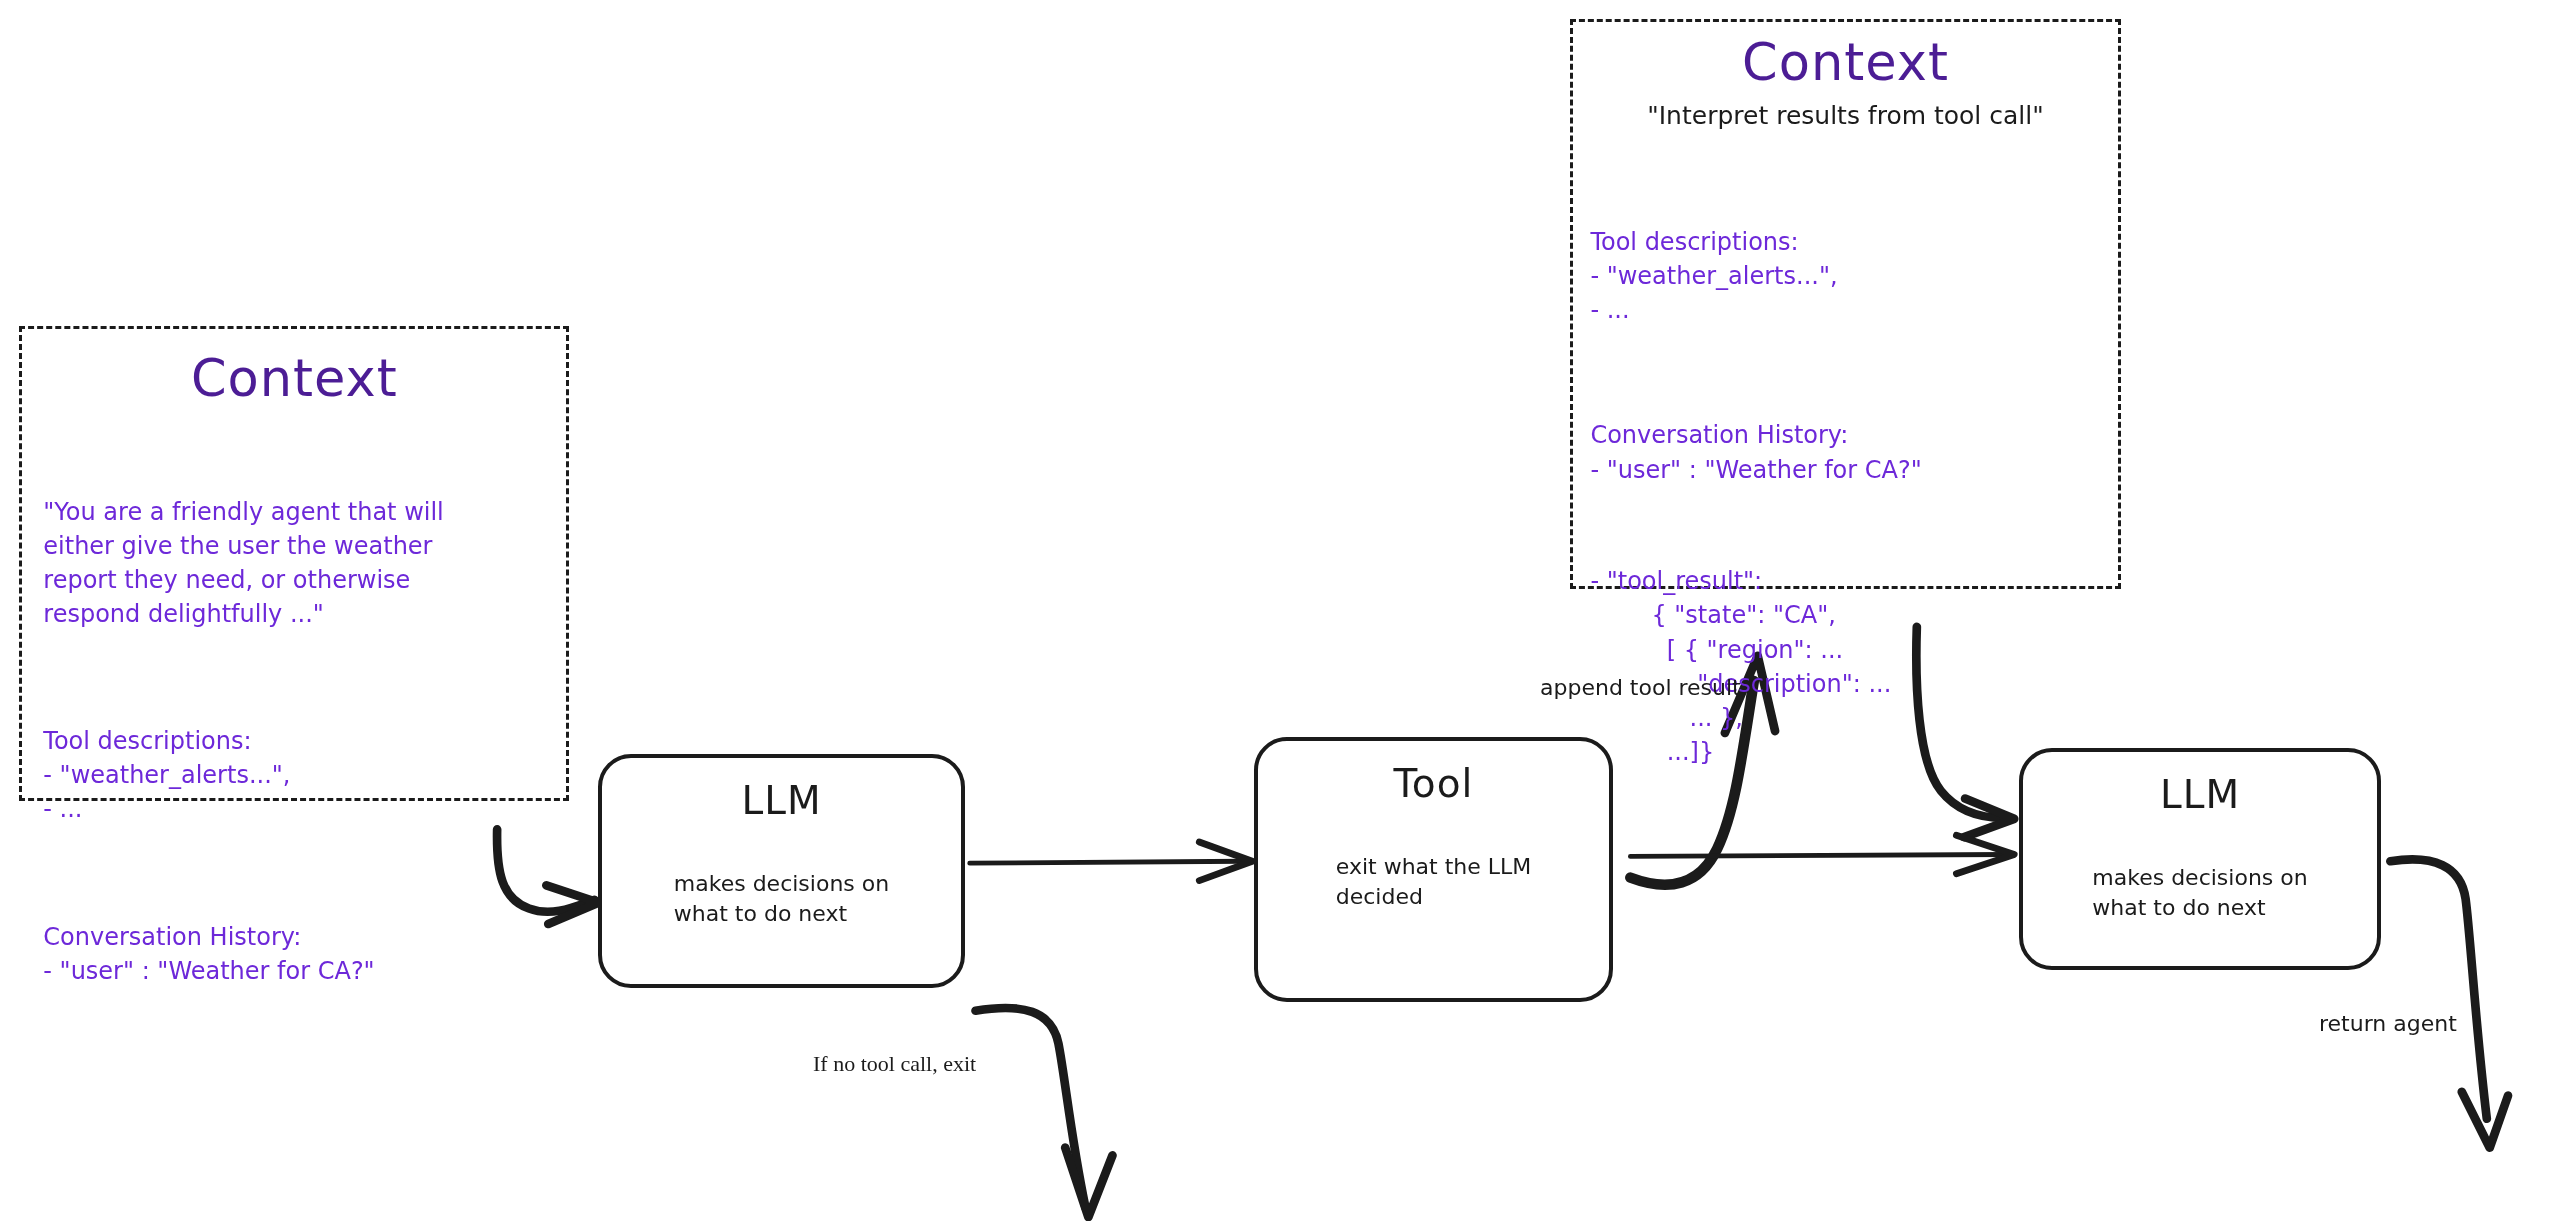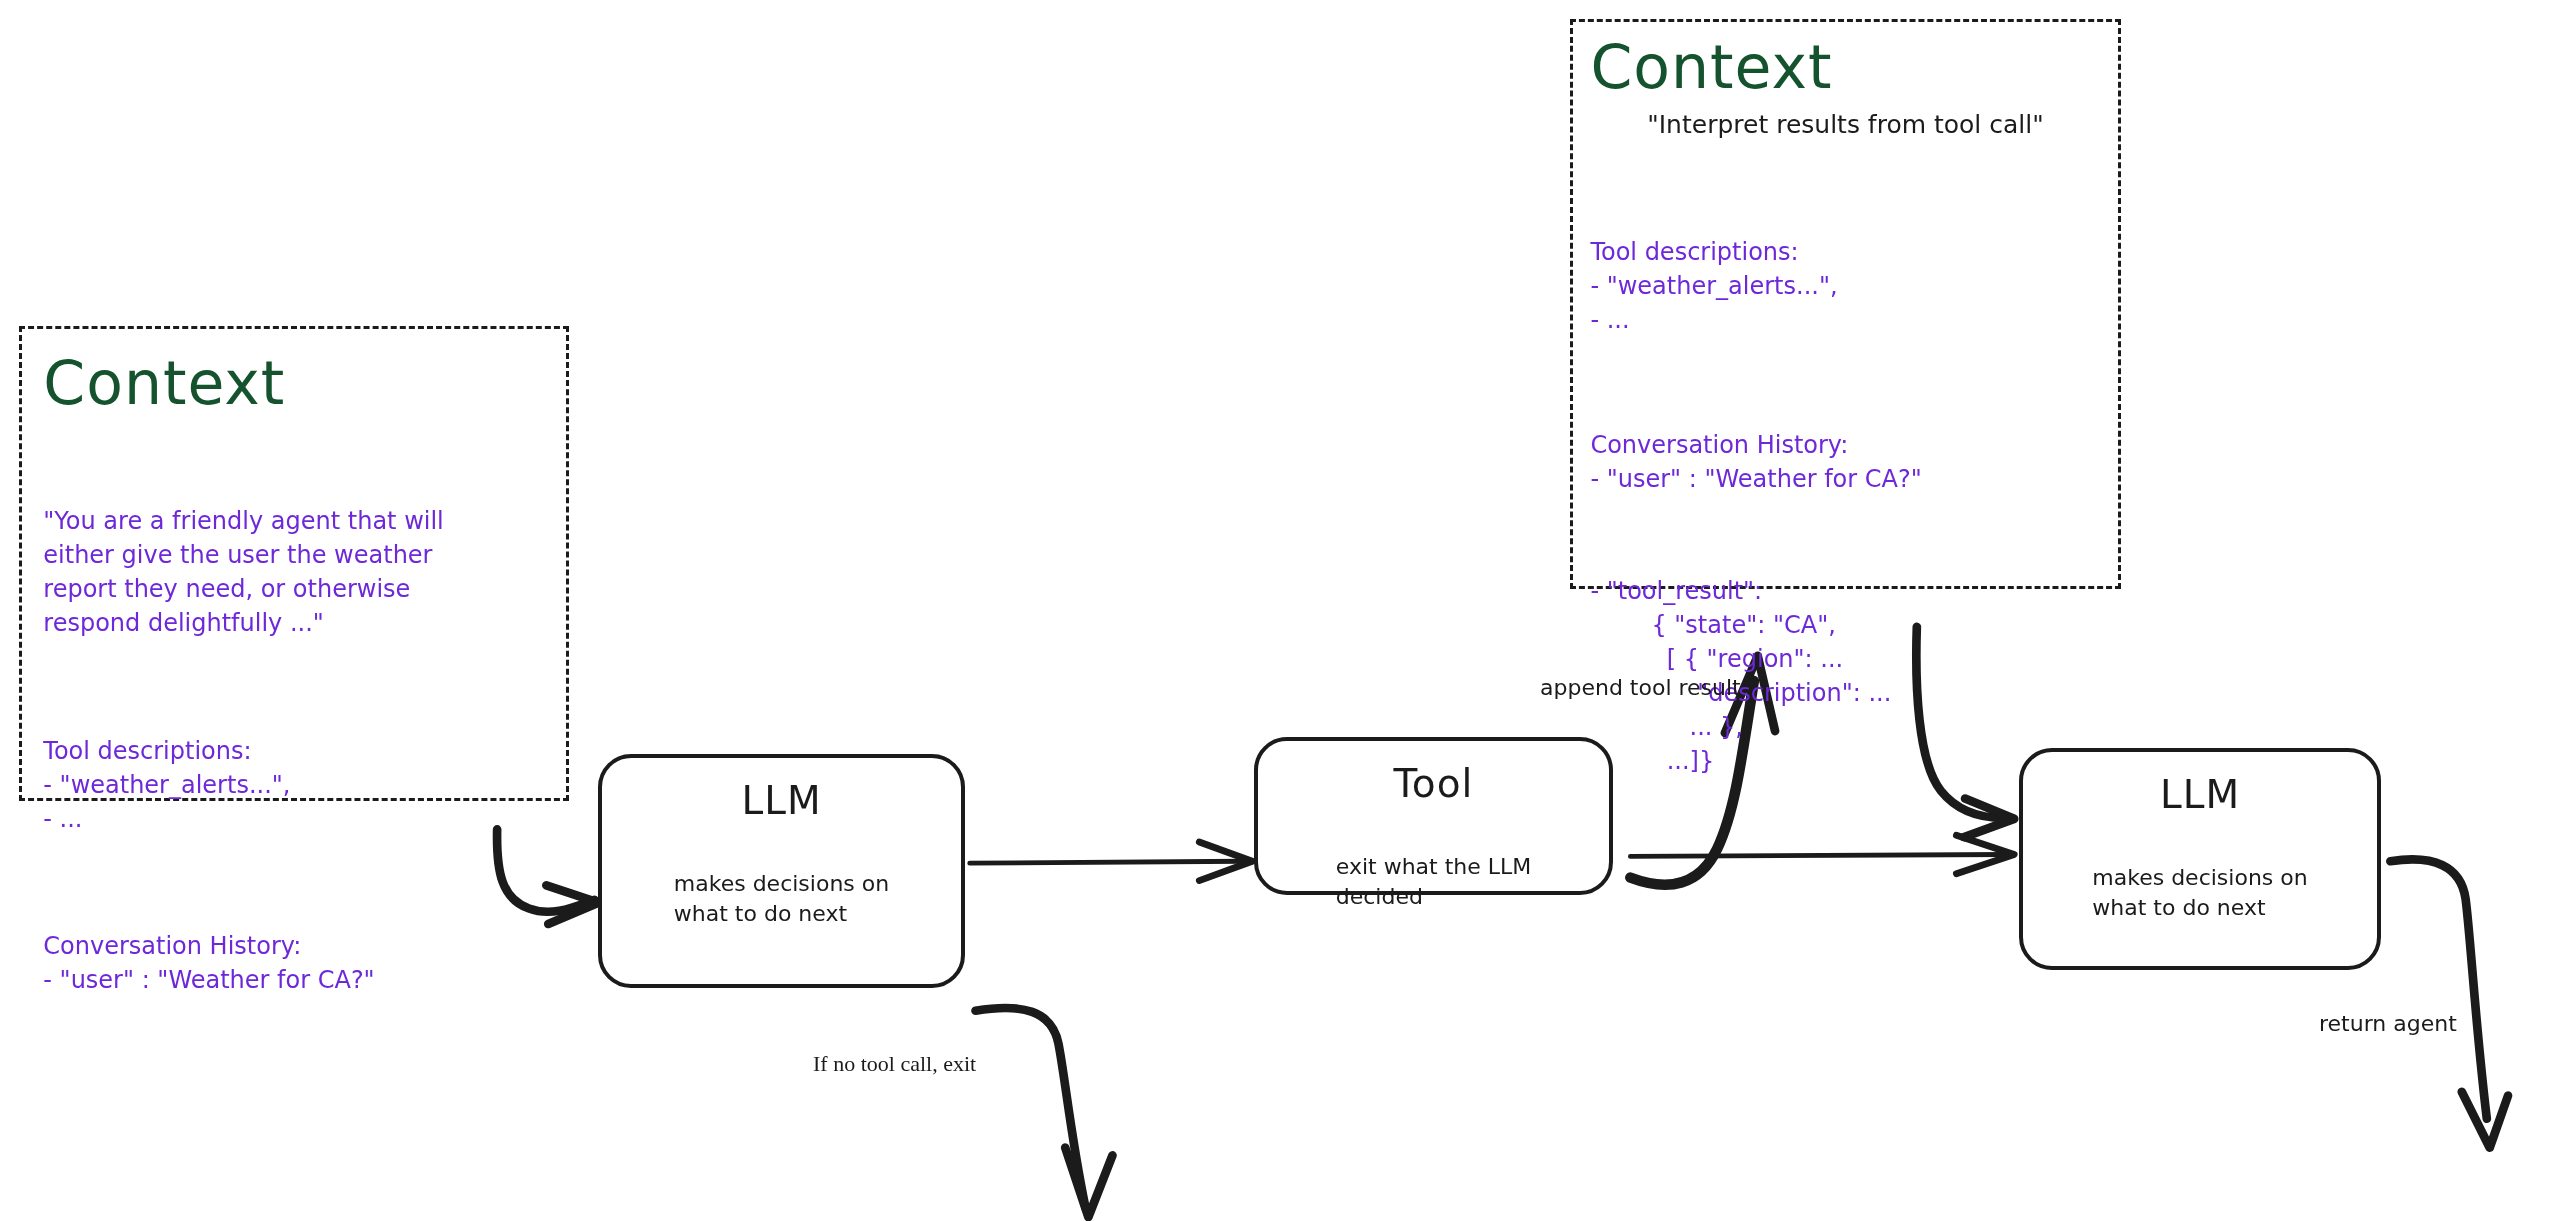--- a/index.html
+++ b/index.html
@@ -27,23 +27,24 @@
   }
 
   
   .context-panel {
     position: absolute;
     box-sizing: border-box;
     border: 3.9px dashed #1b1b1b;
     background: transparent;
   }
   .context-title {
-    font-size: 60px;
+    text-align: center;
+    font-size: 51px;
     letter-spacing: 1px;
-    color: #14532d;
+    color: #4c1d95;
     line-height: 1.05;
   }
   .context-body {
     color: #6d28d9;
     font-size: 24px;
     line-height: 1.42;
     white-space: pre-wrap;
   }
   #context-left {
     left: 19.3px;
@@ -97,21 +98,21 @@
   }
   .node-sub {
     font-size: 22px;
     color: #1b1b1b;
     line-height: 1.35;
     margin-top: 25px;
     text-align: left;
     white-space: pre-line;
   }
   #node-llm-1 { left: 598px; top: 754px; width: 367px; height: 234px; }
-  #node-tool  { left: 1254px; top: 737px; width: 359px; height: 158px; }
+  #node-tool  { left: 1254px; top: 737px; width: 359px; height: 265px; }
   #node-llm-2 { left: 2019px; top: 748px; width: 362px; height: 222px; }
 
   
   .edge-label {
     position: absolute;
     font-size: 22px;
     color: #1b1b1b;
     white-space: nowrap;
   }
   #label-exit          { left: 813px;  top: 1051px; font-family: Liberation Serif, serif; }

